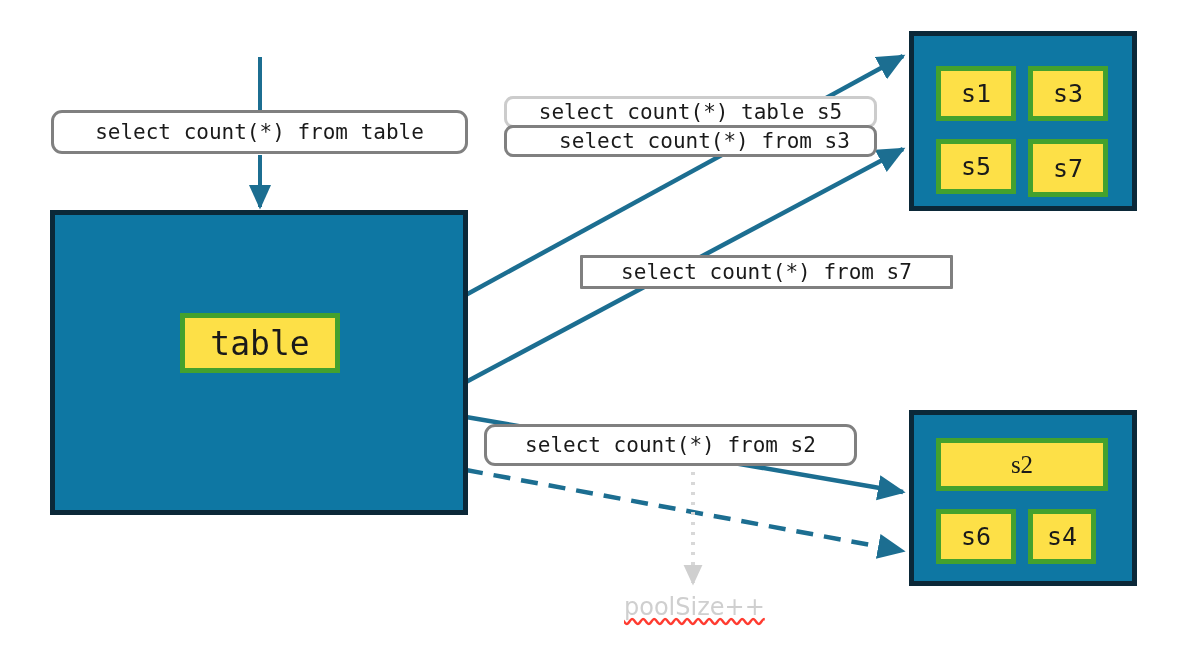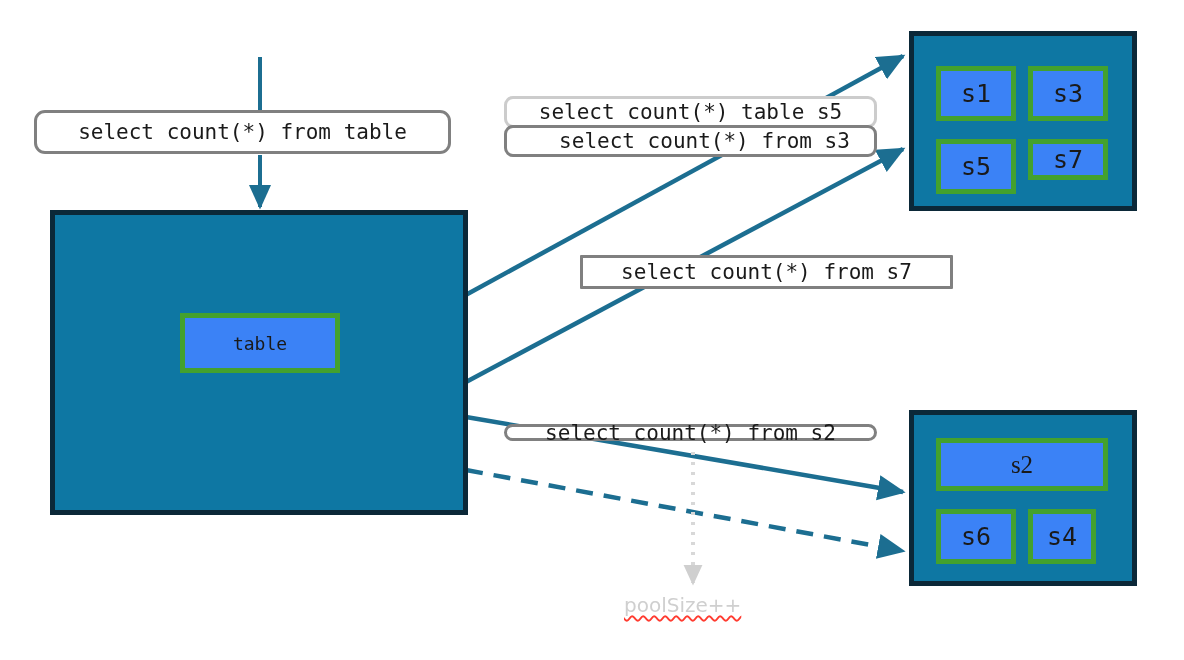--- a/index.html
+++ b/index.html
@@ -52,43 +52,43 @@
   #pool-bottom {
     left: 909px;
     top: 410px;
     width: 228px;
     height: 176px;
   }
 
   
   .node {
     position: absolute;
-    background: #3b82f6;
+    background: #fde047;
     border: 5px solid #43a12e;
     box-sizing: border-box;
     display: flex;
     align-items: center;
     justify-content: center;
     font-family: "DejaVu Sans Mono", "Liberation Mono", monospace;
     font-size: 25px;
     color: #1a1a1a;
     letter-spacing: 0px;
   }
   #node-table {
     left: 180px;
     top: 313px;
     width: 160px;
     height: 60px;
-    font-size: 18px;
+    font-size: 33px;
   }
   
   #node-s1 { left: 936px; top: 66px;  width: 80px; height: 55px; }
   #node-s3 { left: 1028px; top: 66px; width: 80px; height: 55px; }
   #node-s5 { left: 936px; top: 139px; width: 80px; height: 55px; }
-  #node-s7 { left: 1028px; top: 139px; width: 80px; height: 41px; }
+  #node-s7 { left: 1028px; top: 139px; width: 80px; height: 58px; }
   
   #node-s2 { left: 936px; top: 438px; width: 172px; height: 53px; font-family: Liberation Serif, serif; }
   #node-s6 { left: 936px; top: 509px; width: 80px; height: 55px; }
   #node-s4 { left: 1028px; top: 509px; width: 68px; height: 55px; }
 
   
   .label-box {
     position: absolute;
     background: #ffffff;
     border: 3px solid #808080;
@@ -99,21 +99,21 @@
     justify-content: center;
     font-family: "DejaVu Sans Mono", "Liberation Mono", monospace;
     font-size: 21px;
     color: #1a1a1a;
     white-space: nowrap;
   }
   .label-box.muted {
     border-color: #cccccc;
   }
   #lbl-from-table {
-    left: 34px;
+    left: 51px;
     top: 110px;
     width: 417px;
     height: 44px;
   }
   #lbl-s5 {
     left: 504px;
     top: 96px;
     width: 373px;
     height: 32px;
     border-radius: 9px;
@@ -127,41 +127,41 @@
     padding-left: 28px;
   }
   #lbl-s7 {
     left: 580px;
     top: 255px;
     width: 373px;
     height: 34px;
     border-radius: 1px;
   }
   #lbl-s2 {
-    left: 504px;
+    left: 484px;
     top: 424px;
     width: 373px;
-    height: 17px;
+    height: 42px;
     border-radius: 11px;
   }
   #lbl-establishing {
     left: 507px;
     top: 513px;
     width: 373px;
     height: 34px;
     border-radius: 9px;
   }
 
   
   #txt-poolsize {
     position: absolute;
     left: 624px;
     top: 593px;
     font-family: "DejaVu Sans", "Liberation Sans", sans-serif;
-    font-size: 20px;
+    font-size: 24px;
     color: #cfcfcf;
     white-space: nowrap;
     text-decoration: underline wavy #ff3b30;
     text-decoration-skip-ink: none;
     text-underline-offset: 3px;
   }
 </style>
 </head>
 <body>
 

